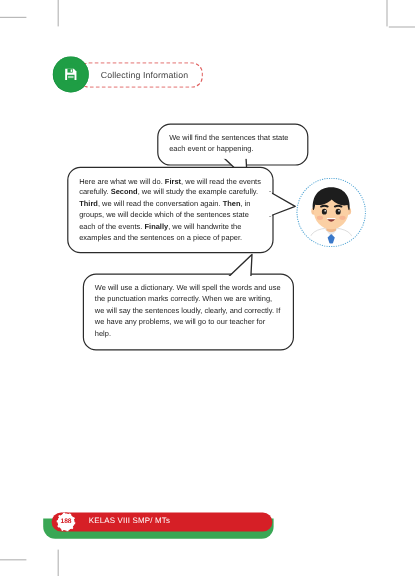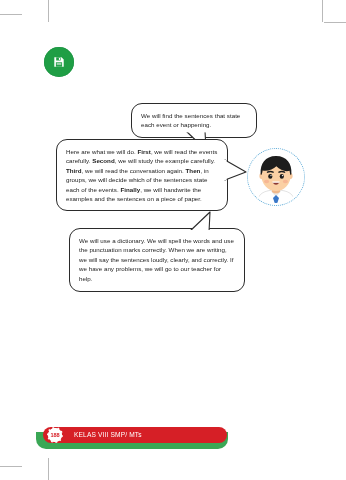--- a/index.html
+++ b/index.html
@@ -183,20 +183,21 @@
       <svg width="18" height="18" viewBox="0 0 18 18">
         <circle cx="9" cy="9" r="9" fill="#1f9e45"></circle>
         <path d="M4.3 4.3 h7.2 l2.2 2.2 v7.2 h-9.4 z" fill="#ffffff"></path>
         <rect x="6.2" y="4.3" width="4.4" height="3.2" fill="#1f9e45"></rect>
         <rect x="8.9" y="4.9" width="1.1" height="2.0" fill="#ffffff"></rect>
         <rect x="5.9" y="9.3" width="6.2" height="4.4" fill="#1f9e45"></rect>
         <rect x="6.7" y="10.3" width="4.6" height="0.55" fill="#ffffff"></rect>
         <rect x="6.7" y="11.5" width="4.6" height="0.55" fill="#ffffff"></rect>
       </svg>
     </div>
+    <div class="chip-label">Collecting Information</div>
   </div>
 
   <div class="bubble" id="bubble-top">
     <p>We will find the sentences that state each event or happening.</p>
   </div>
   <svg class="tail" style="left:184px; top:130px;" width="30" height="22" viewBox="0 0 30 22">
     <path d="M2 1 L22 20 L21 1 Z" fill="#ffffff" stroke="#2b2b2b" stroke-width="1.1" stroke-linejoin="round"></path>
     <rect x="1" y="0" width="22" height="2.4" fill="#ffffff"></rect>
   </svg>
 

